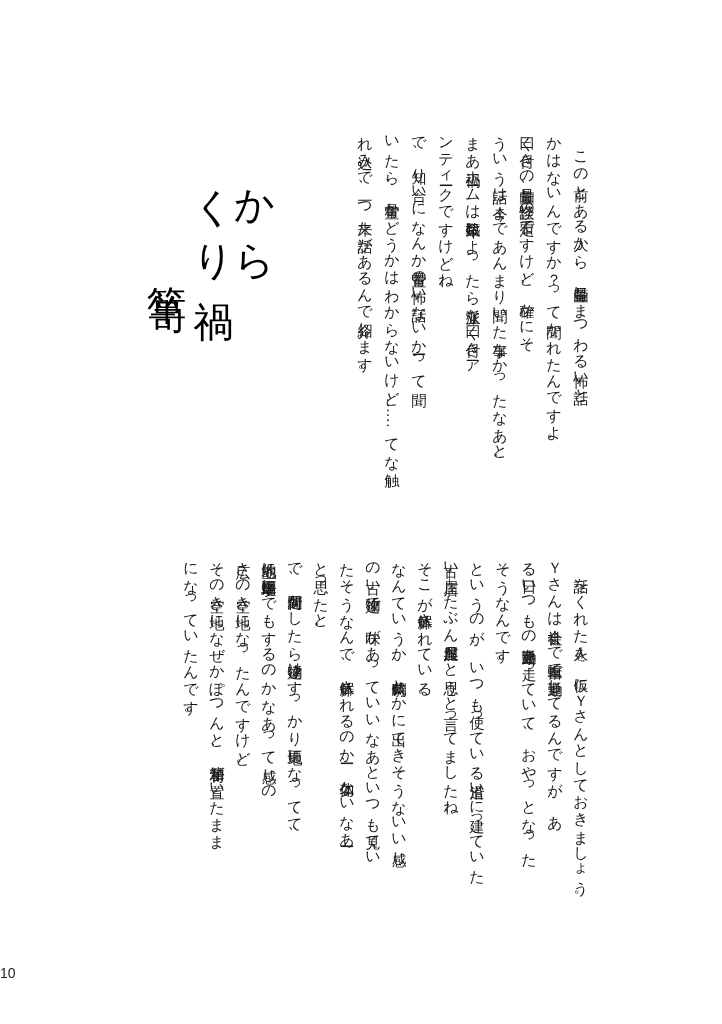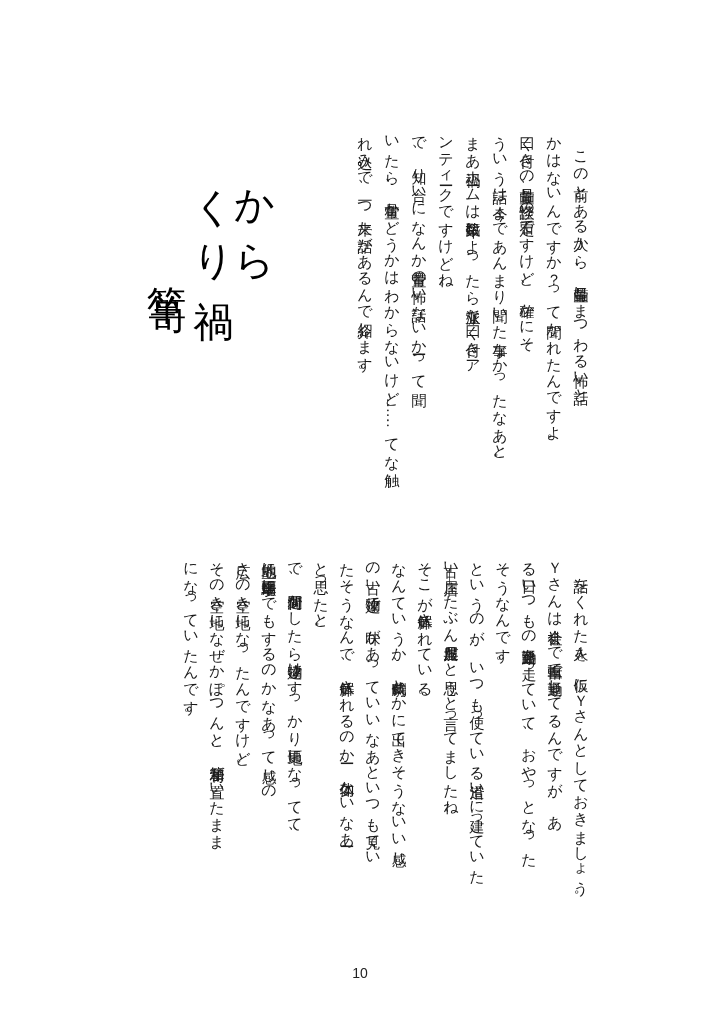--- a/index.html
+++ b/index.html
@@ -53,21 +53,21 @@
   }
   #title-col-1 { top: 161px; right: 448px; }
   #title-col-2 { top: 161px; right: 489px; }
   #title-col-3 { top: 255px; right: 536px; }
 
   #page-number {
     position: absolute;
     top: 965px;
     left: 0;
     width: 720px;
-    text-align: center;
+    text-align: left;
     font-family: "Liberation Sans", sans-serif;
     font-size: 14px;
     color: #222222;
   }
 </style>
 </head>
 <body>
 
 <div id="page">
 

